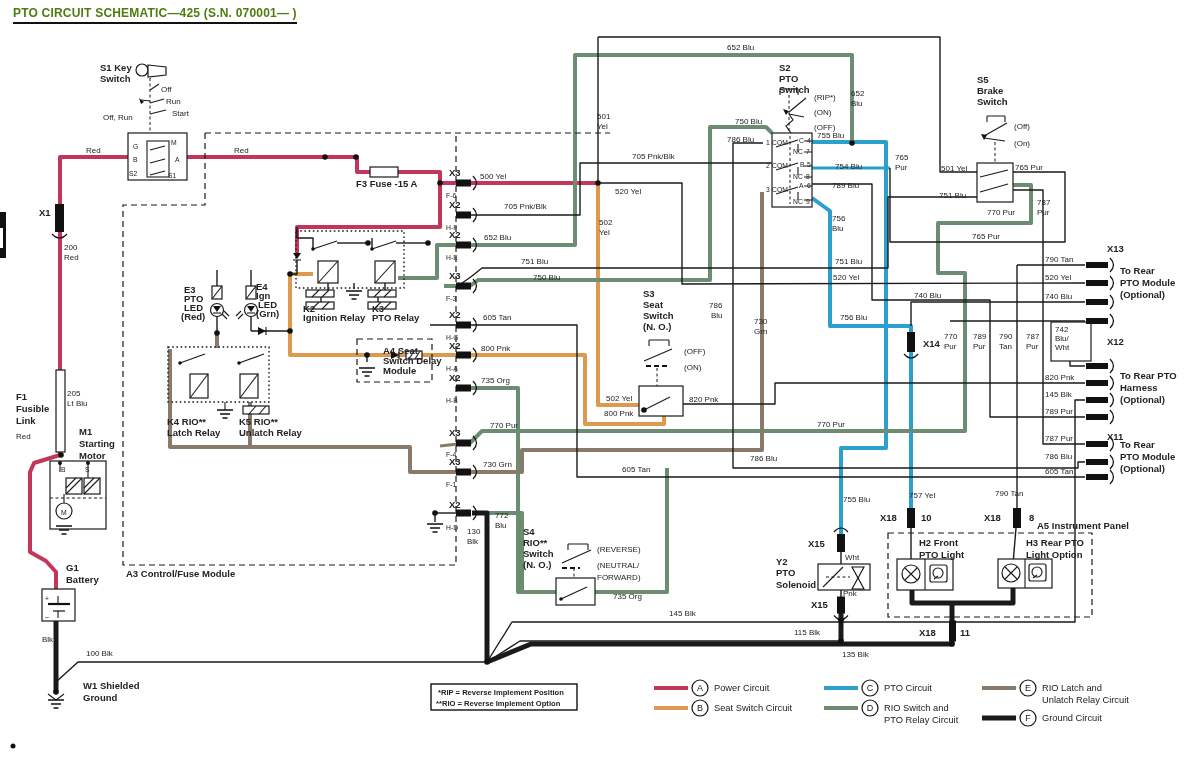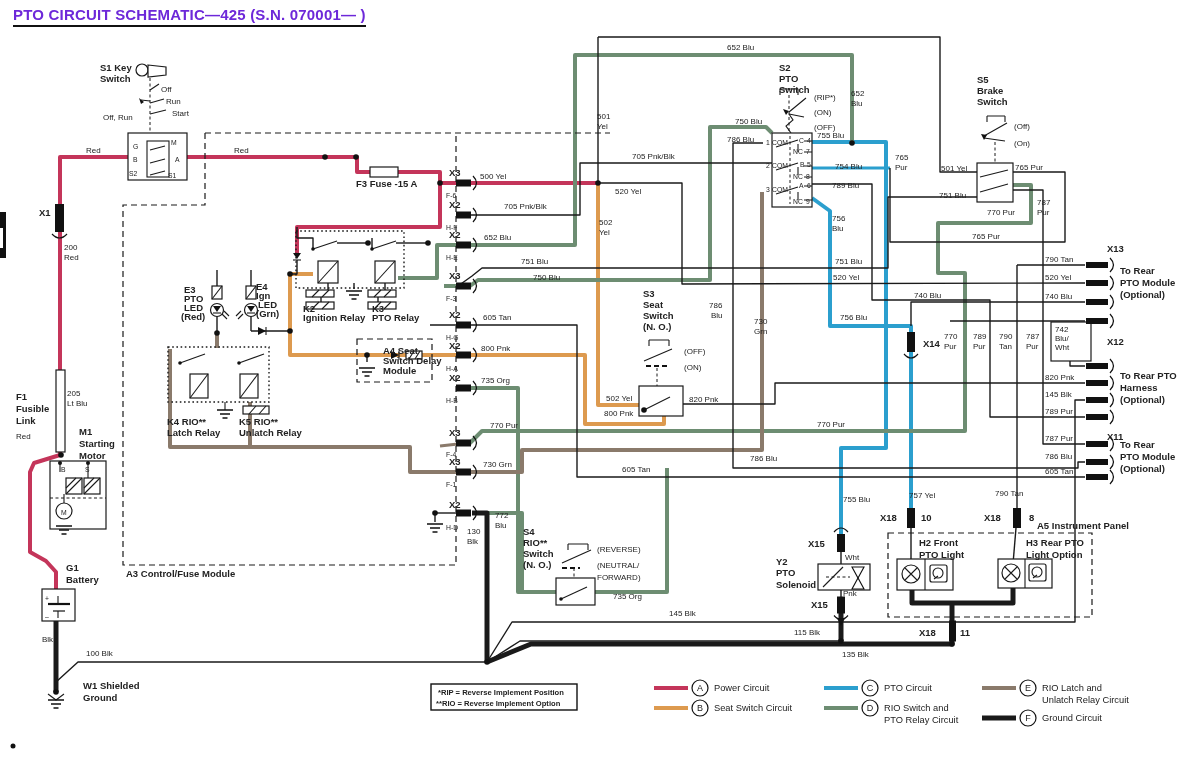--- a/index.html
+++ b/index.html
@@ -1,18 +1,18 @@
 <!DOCTYPE html>
 <html><head>
 <meta charset="utf-8">
 <style>
   html,body{margin:0;padding:0;background:#fff;}
   #stage{position:relative;width:1198px;height:775px;background:#fff;overflow:hidden;
          font-family:"Liberation Sans",sans-serif;}
-  #page-title{position:absolute;left:13px;top:6px;font-weight:bold;font-size:15px;color:#6d28d9;
+  #page-title{position:absolute;left:13px;top:6px;font-weight:bold;font-size:12px;color:#4d7c0f;
               border-bottom:2px solid #111;padding-bottom:2px;letter-spacing:.2px;}
   svg{position:absolute;left:0;top:0;}
   svg text{fill:#222;font-family:"Liberation Sans",sans-serif;}
   .tb{font-size:9.5px;font-weight:bold;}
   .tp{font-size:8px;}
   .ts{font-size:6.8px;}
   .tn{font-size:7.6px;font-weight:bold;}
   .tlt{font-size:9px;text-anchor:middle;}
   .tlg{font-size:9.3px;}
   .comp{fill:#fff;stroke:#1a1a1a;stroke-width:1.2;}

